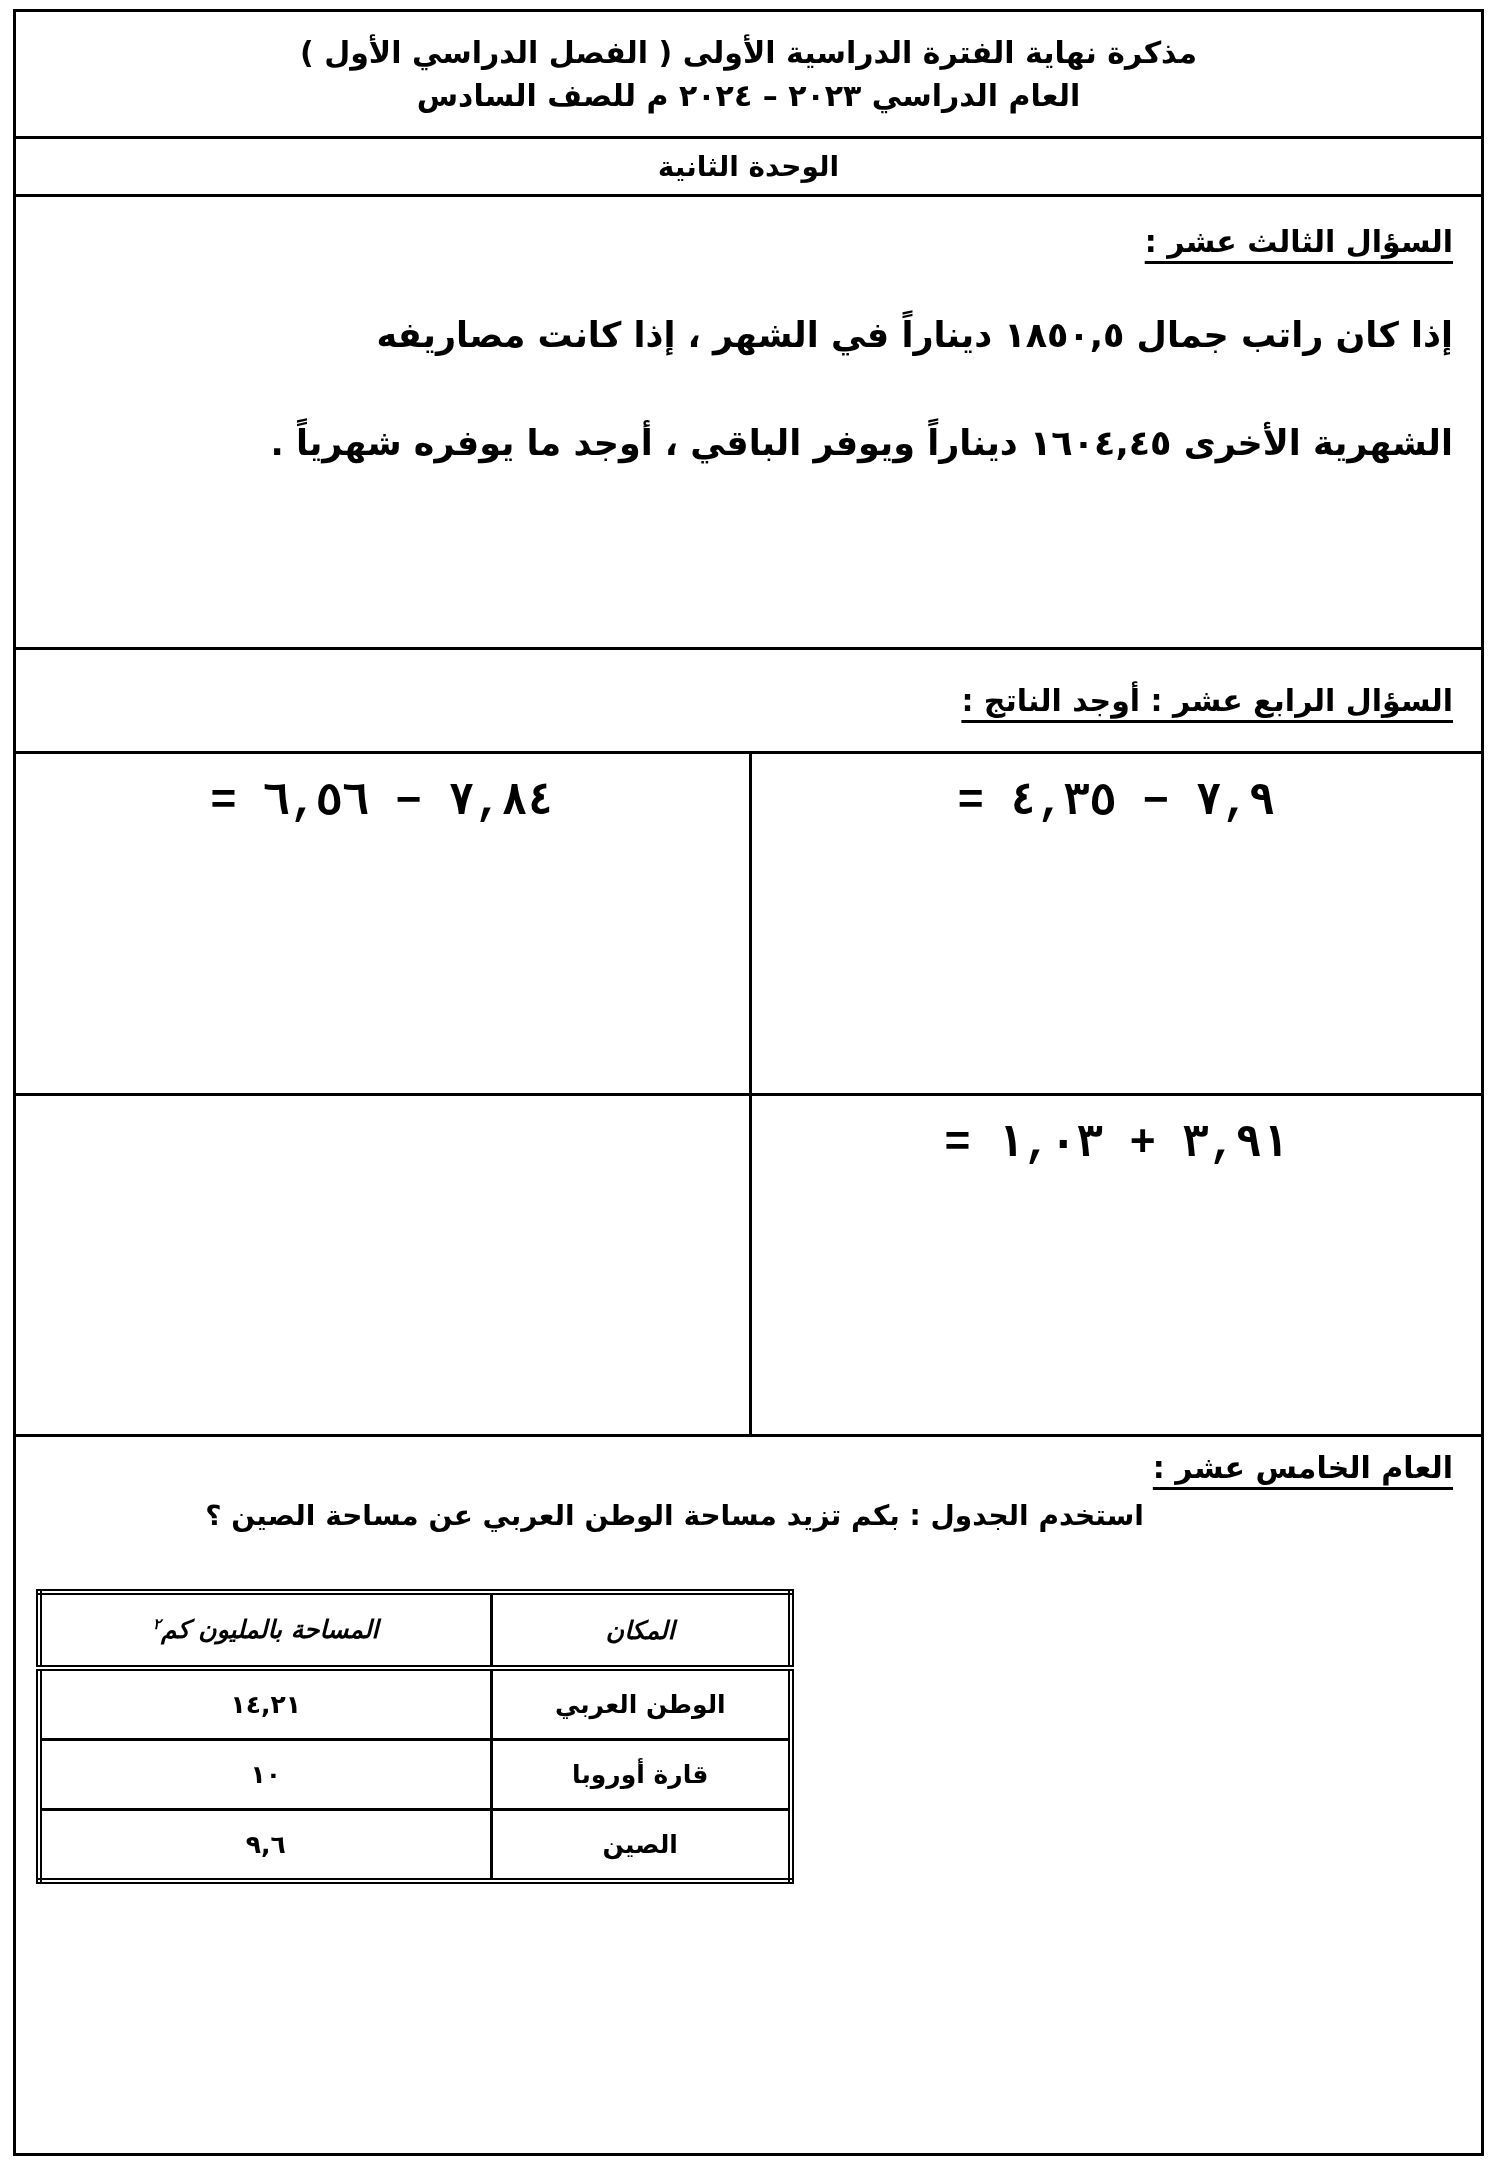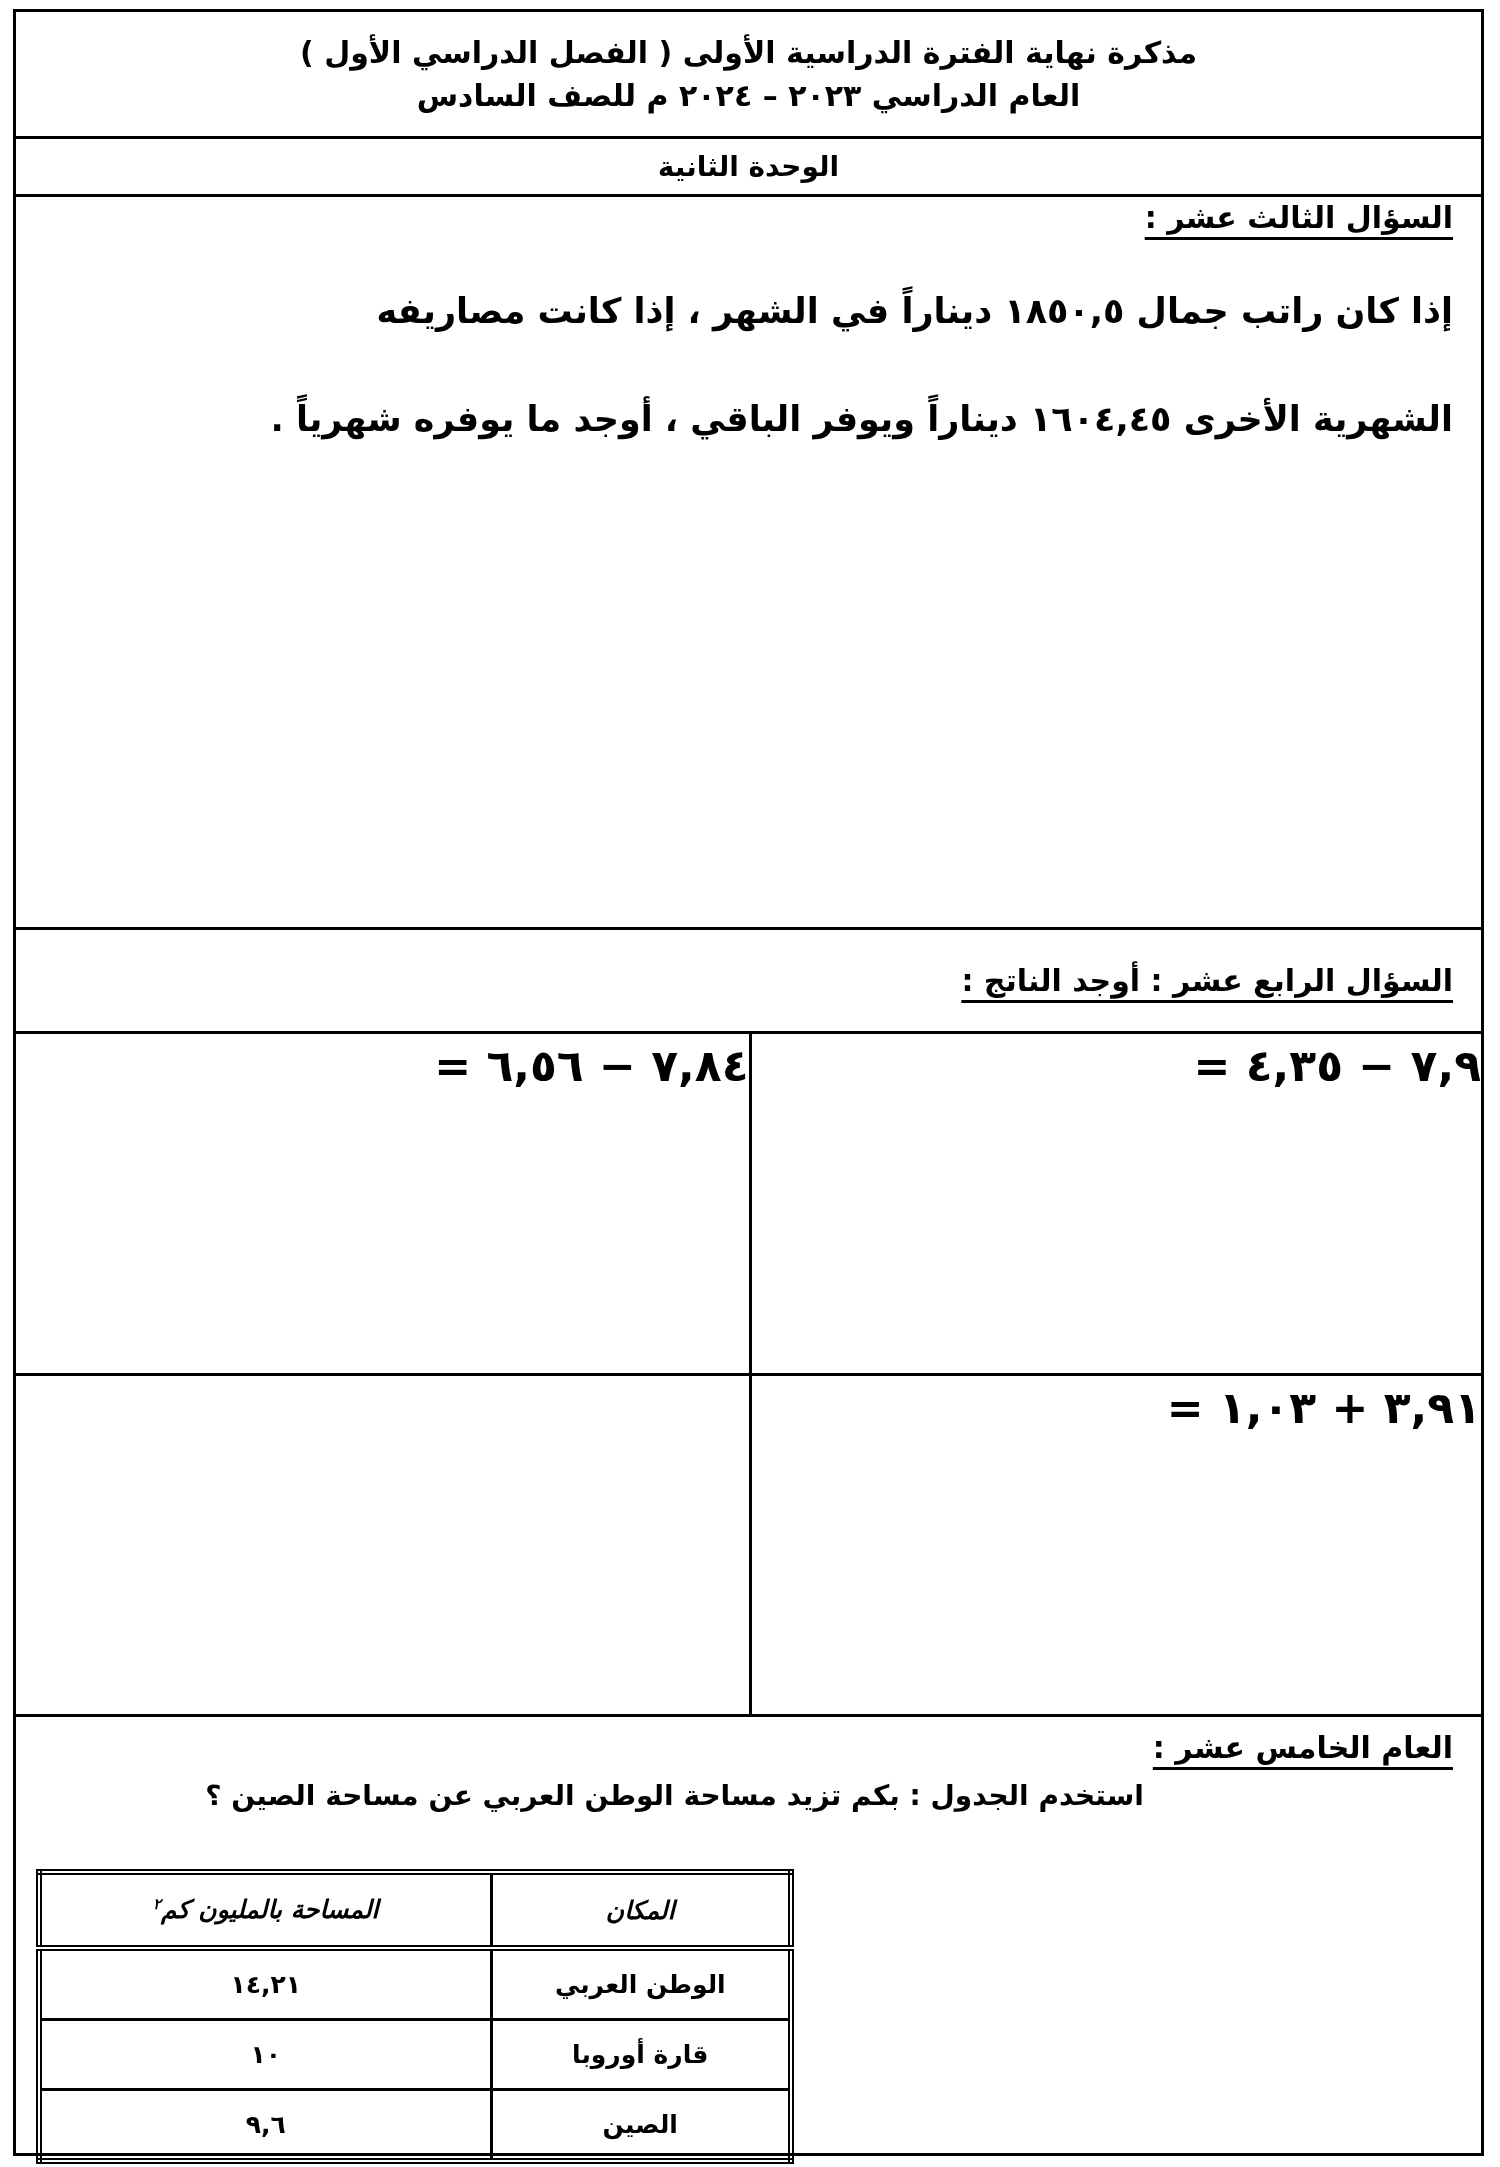--- a/index.html
+++ b/index.html
@@ -28,21 +28,21 @@
     gap:6px;
   }
   .hline{font-size:30px;line-height:1.25;white-space:nowrap;}
   
   .sec-unit{
     height:58px;
     display:flex;justify-content:center;align-items:center;
     font-size:28px;
   }
   
-  .sec-q13{height:733px;padding:0 28px 0 28px;}
+  .sec-q13{height:453px;padding:24px 28px 0 28px;}
   .q-title{
     font-size:30px;line-height:1.4;text-align:right;
     text-decoration:underline;text-decoration-thickness:3px;text-underline-offset:9px;
   }
   .q13-body{margin-top:18px;font-size:35px;text-align:right;}
   .q13-line{line-height:108px;white-space:nowrap;}
   
   .sec-q14-title{
     height:104px;display:flex;align-items:center;
     padding-right:28px;
@@ -50,22 +50,23 @@
   
   .sec-grid{
     height:683px;
     display:grid;
     grid-template-columns:1fr 1fr;
     grid-template-rows:342px 1fr;
     direction:rtl;
   }
   .gcell{
     box-sizing:border-box;
-    display:flex;align-items:flex-start;
-    padding-top:6px;
+    display:flex;justify-content:center;align-items:flex-start;
+    padding-top:19px;
+    font-family:Liberation Mono, monospace;
   }
   .gcell.right-col{border-left:3px solid #000;}
   .gcell.top-row{border-bottom:3px solid #000;}
   .expr{font-size:44px;letter-spacing:3px;white-space:nowrap;}
   
   .sec-q15{flex:1;border-bottom:none;position:relative;padding:10px 28px 0 28px;}
   .q15-instruction{
     margin-top:6px;
     font-size:28px;text-align:center;
     padding-right:148px;

